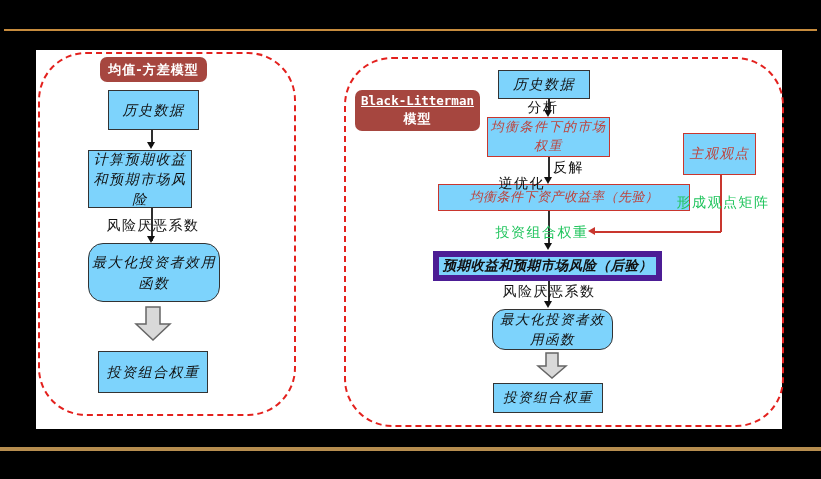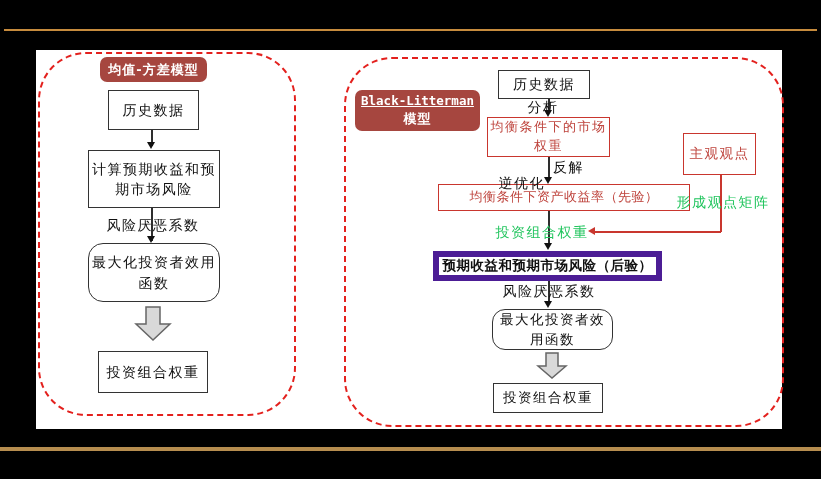--- a/index.html
+++ b/index.html
@@ -14,24 +14,25 @@
   .panel{position:absolute;border:2px dashed #E3201D;border-radius:48px;background:transparent;}
   .panel.left{left:38px;top:52px;width:254px;height:360px;}
   .panel.right{left:344px;top:57px;width:436px;height:366px;}
   .badge{
     position:absolute;background:#A6463F;color:#fff;border-radius:7px;
     display:flex;flex-direction:column;justify-content:center;
     font-weight:bold;font-size:13px;line-height:1.35;letter-spacing:1px;text-align:center;
   }
   .badge .latin{font-family:"DejaVu Sans Mono","Liberation Mono",monospace;font-size:12.5px;text-decoration:underline;letter-spacing:0;}
   .box{
-    position:absolute;background:#ffffff;border:1.5px solid #333;
+    position:absolute;background:#7dd3fc;border:1.5px solid #333;
     display:flex;align-items:center;justify-content:center;text-align:center;
     font-size:14px;letter-spacing:1.5px;line-height:1.45;padding:1px 0;box-sizing:border-box;
     z-index:2;
+    font-style:italic;
   }
   .box.rounded{border-radius:15px;}
   .box.red{border-color:#C9362E;color:#BE423B;}
   .box.red-border-bold{border:6px solid #4c1d95;color:#111;font-weight:bold;}
   .box .nw{white-space:nowrap;}
   .label{
     position:absolute;font-size:14px;letter-spacing:1.5px;white-space:nowrap;z-index:3;
     transform:translateX(-50%);
   }
   .label.red{color:#22c55e;}
@@ -63,21 +64,21 @@
     <span>均值-方差模型</span>
   </div>
 
   <div class="box" style="left:108px;top:90px;width:91px;height:40px;">
     <span>历史数据</span>
   </div>
 
   <div class="vline" style="left:151px;top:130px;height:16px;"></div>
   <div class="ah-down" style="left:147px;top:142px;"></div>
 
-  <div class="box" style="left:88px;top:150px;width:132px;height:58px;">
+  <div class="box" style="left:88px;top:150px;width:104px;height:58px;">
     <span>计算预期收益和预期市场风险</span>
   </div>
 
   <div class="vline" style="left:151px;top:208px;height:33px;"></div>
   <div class="label" style="left:153px;top:217px;">风险厌恶系数</div>
   <div class="ah-down" style="left:147px;top:236px;"></div>
 
   <div class="box rounded" style="left:88px;top:243px;width:132px;height:59px;">
     <span>最大化投资者效用函数</span>
   </div>

